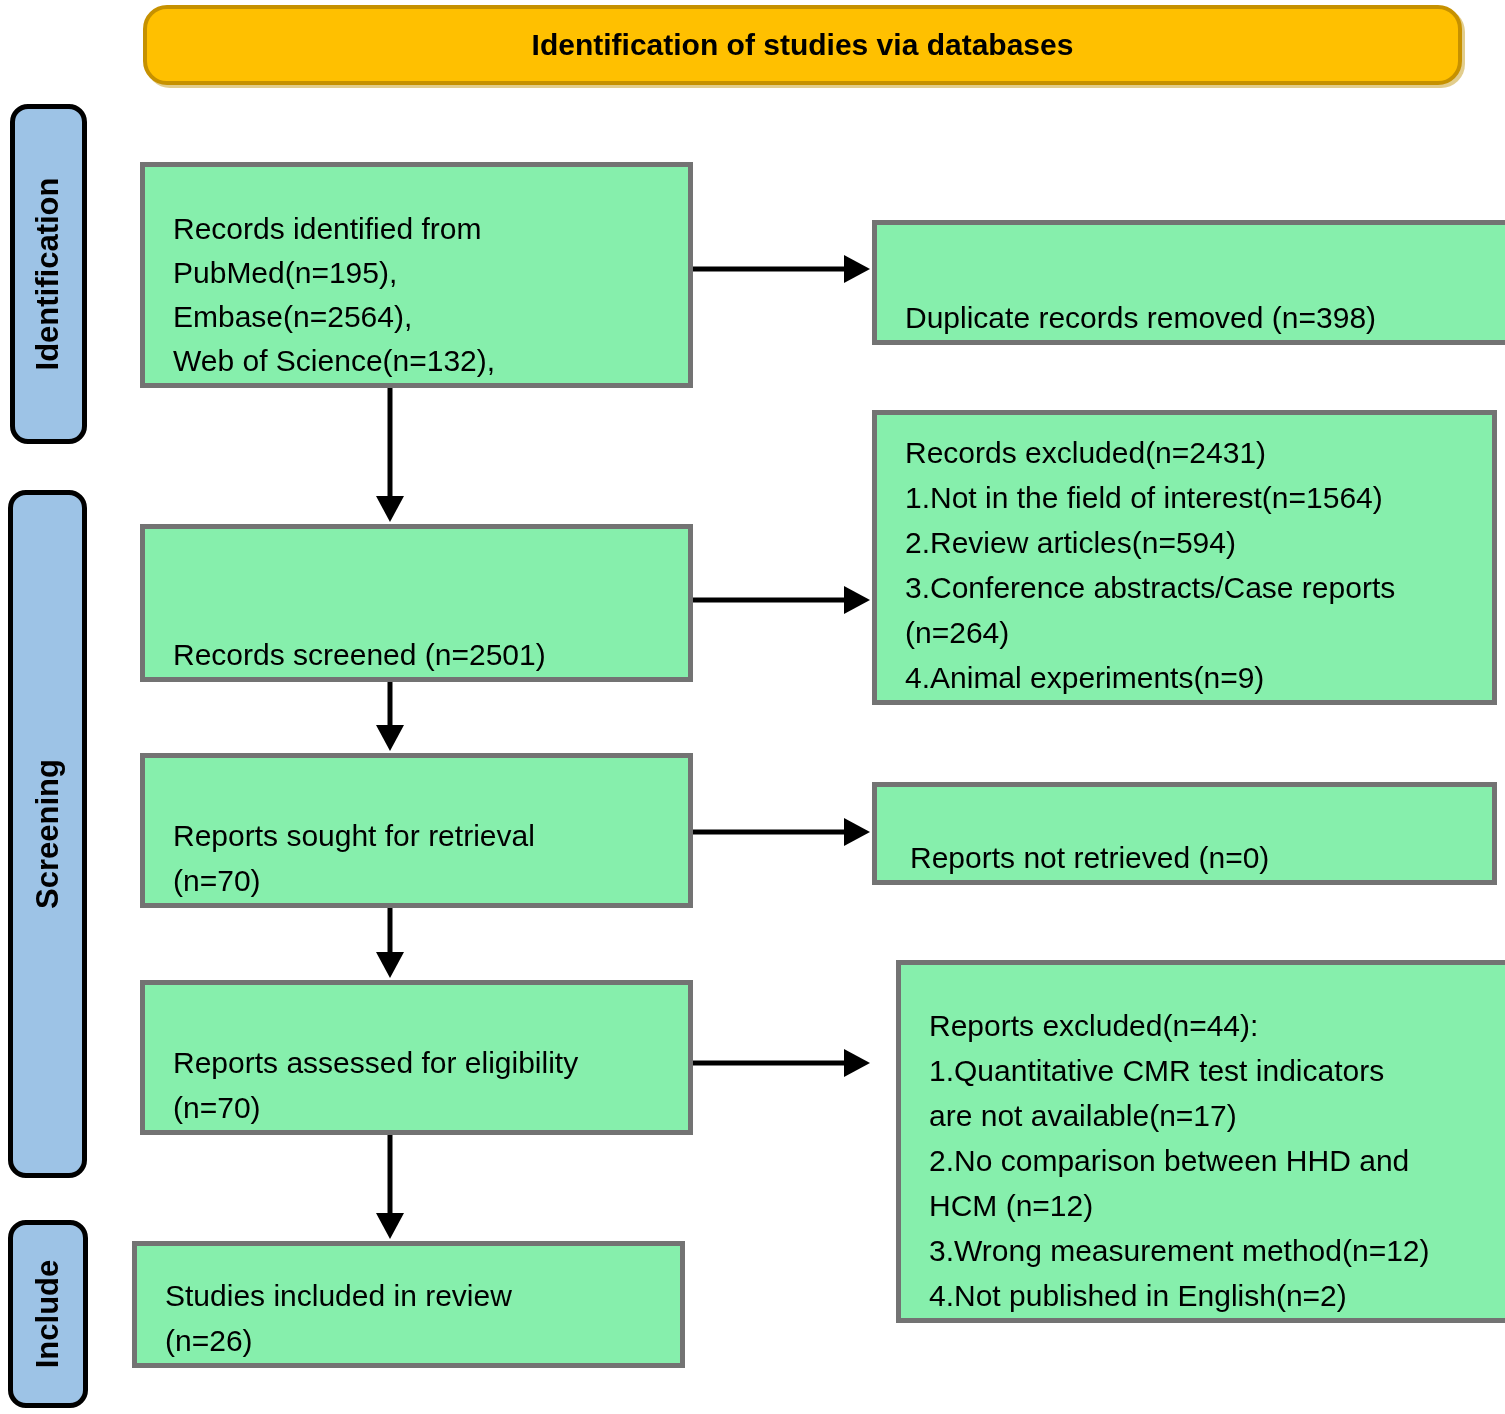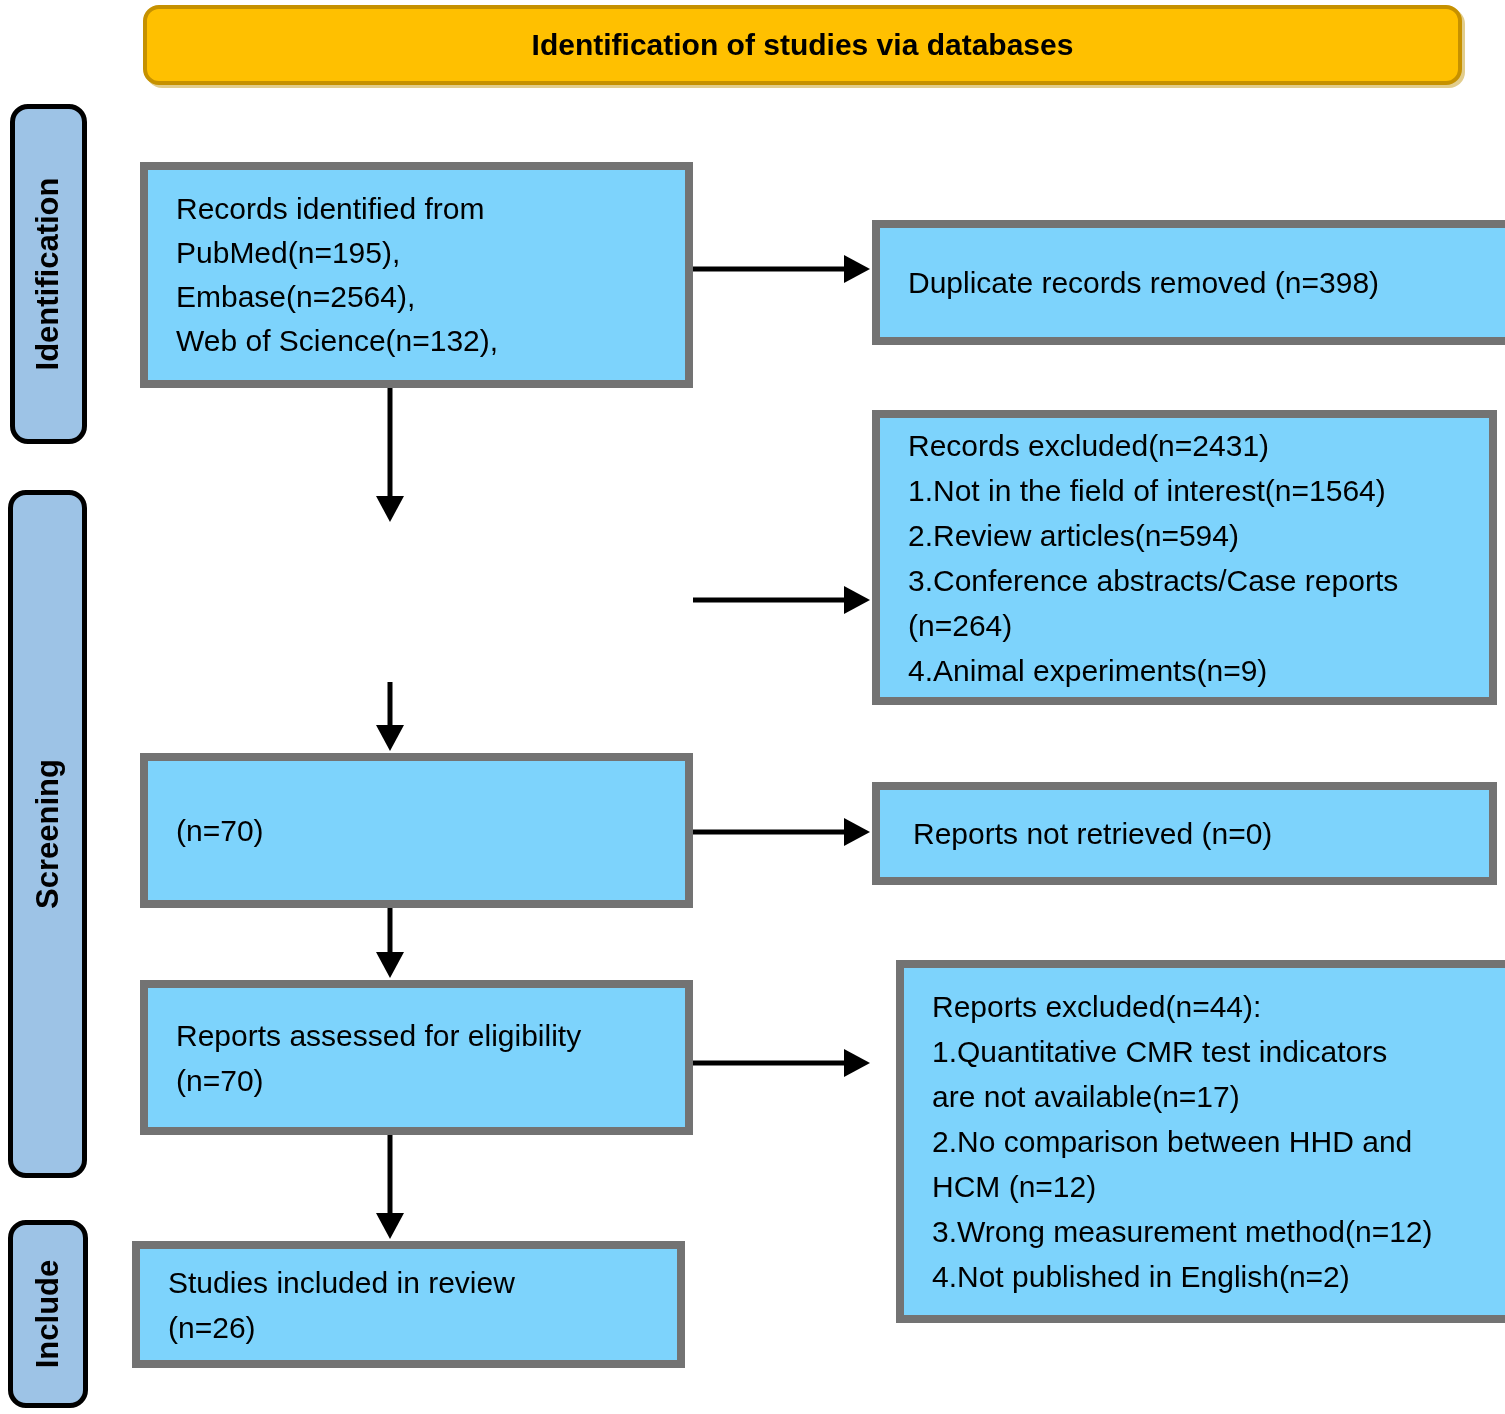--- a/index.html
+++ b/index.html
@@ -4,21 +4,21 @@
 <style>
   * { margin:0; padding:0; box-sizing:border-box; }
   html,body { background:#ffffff; }
   body { font-family:"Liberation Sans", sans-serif; color:#000; }
   .canvas { position:relative; width:1505px; height:1414px; background:#fff; overflow:hidden; }
 
   .banner {
     position:absolute; left:143px; top:5px; width:1319px; height:80px;
     background:var(--banner-bg,#FFC000);
     border:4px solid var(--banner-border,#C69100);
-    border-radius:16px;
+    border-radius:24px;
     box-shadow:3px 3px 0 rgba(191,144,0,0.45);
     display:flex; align-items:center; justify-content:center;
     font-weight:bold; font-size:30px;
   }
 
   .stage {
     position:absolute;
     background:var(--stage-bg,#9DC3E6);
     border:5px solid #000; border-radius:18px;
     display:flex; align-items:center; justify-content:center;
@@ -27,22 +27,22 @@
   .stage .vtxt {
     transform:rotate(-90deg);
     white-space:nowrap;
     font-weight:bold; font-size:31px;
   }
   .stage-identification { left:10px;  top:104px;  width:77px; height:340px; }
   .stage-screening      { left:8px;   top:490px;  width:79px; height:688px; }
   .stage-include        { left:8px;   top:1220px; width:80px; height:188px; }
 
   .fbox {
-    position:absolute; background:#7dd3fc; border:8px solid #737373;
-    display:flex; flex-direction:column; justify-content:center;
+    position:absolute; background:#86efac; border:5px solid #737373;
+    display:flex; flex-direction:column; justify-content:flex-end;
     padding-left:28px; padding-right:6px;
     font-size:30px; line-height:45px;
   }
   .fbox .line { white-space:nowrap; }
 
   .box-records-identified { left:140px; top:162px;  width:553px; height:226px; line-height:44px; }
   .box-records-screened   { left:140px; top:524px;  width:553px; height:158px; }
   .box-reports-sought     { left:140px; top:753px;  width:553px; height:155px; }
   .box-reports-assessed   { left:140px; top:980px;  width:553px; height:155px; }
   .box-studies-included   { left:132px; top:1241px; width:553px; height:127px; }
@@ -75,22 +75,26 @@
     <span class="vtxt">Include</span>
   </div>
 
   <div class="fbox box-records-identified">
     <div class="line">Records identified from</div>
     <div class="line">PubMed(n=195),</div>
     <div class="line">Embase(n=2564),</div>
     <div class="line">Web of Science(n=132),</div>
   </div>
 
+  <div class="fbox box-records-screened">
+    <div class="line">Records screened (n=2501)</div>
+  </div>
 
   <div class="fbox box-reports-sought">
+    <div class="line">Reports sought for retrieval</div>
     <div class="line">(n=70)</div>
   </div>
 
   <div class="fbox box-reports-assessed">
     <div class="line">Reports assessed for eligibility</div>
     <div class="line">(n=70)</div>
   </div>
 
   <div class="fbox box-studies-included">
     <div class="line">Studies included in review</div>

